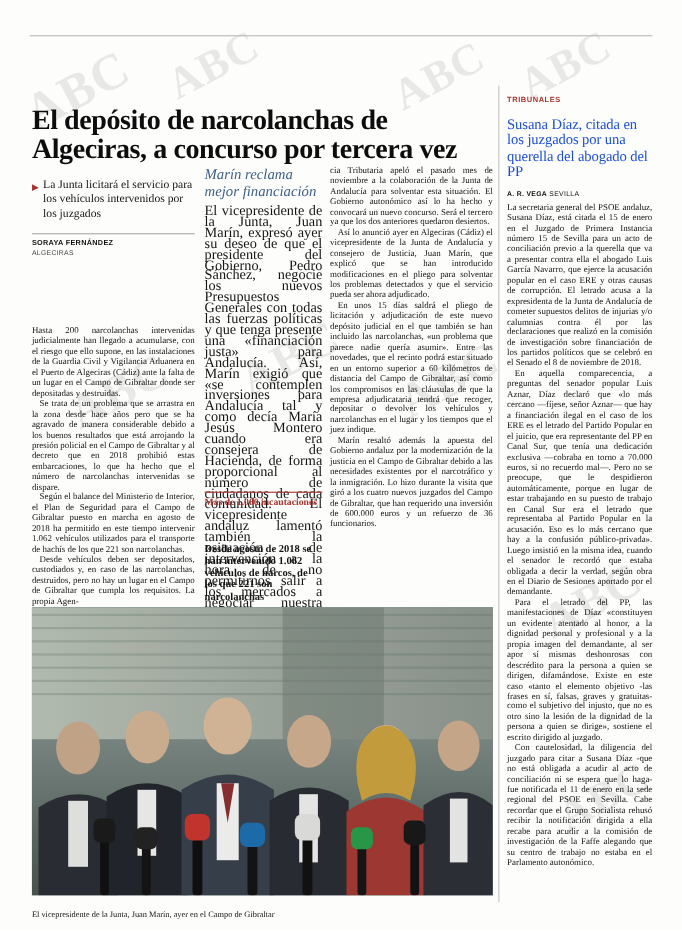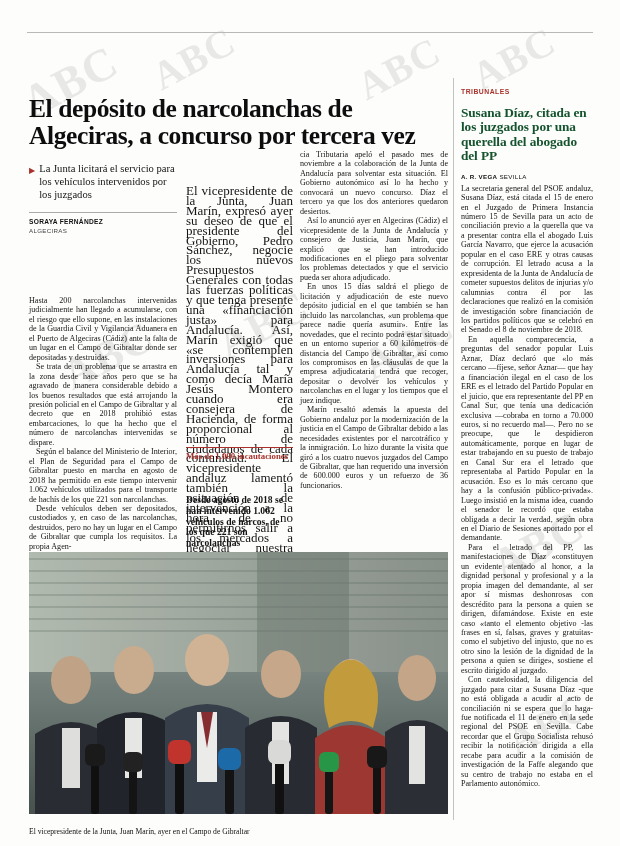--- a/index.html
+++ b/index.html
@@ -238,25 +238,25 @@
   .side-kicker {
     font-family: "Liberation Sans", sans-serif;
     font-weight: bold;
     font-size: 6.8px;
     letter-spacing: 0.5px;
     color: #a8322b;
     margin-bottom: 5px;
   }
   .side-headline {
     font-family: "Liberation Serif", serif;
-    font-weight: bold;
+    font-weight: normal;
     font-size: 13.3px;
     line-height: 14.4px;
     letter-spacing: -0.1px;
-    color: #14532d;
+    color: #1d4ed8;
     margin-bottom: 9px;
   }
   .side-byline {
     font-family: "Liberation Sans", sans-serif;
     font-size: 6.2px;
     letter-spacing: 0.3px;
     color: #111;
     margin-bottom: 4px;
   }
   .side-byline b { font-weight: bold; }
@@ -302,32 +302,33 @@
     <div class="byline-place">ALGECIRAS</div>
   </div>
 
   <div class="col-body" id="col1">
     <p class="first">Hasta 200 narcolanchas intervenidas judicialmente han llegado a acumularse, con el riesgo que ello supone, en las instalaciones de la Guardia Civil y Vigilancia Aduanera en el Puerto de Algeciras (Cádiz) ante la falta de un lugar en el Campo de Gibraltar donde ser depositadas y destruidas.</p>
     <p>Se trata de un problema que se arrastra en la zona desde hace años pero que se ha agravado de manera considerable debido a los buenos resultados que está arrojando la presión policial en el Campo de Gibraltar y al decreto que en 2018 prohibió estas embarcaciones, lo que ha hecho que el número de narcolanchas intervenidas se dispare.</p>
     <p>Según el balance del Ministerio de Interior, el Plan de Seguridad para el Campo de Gibraltar puesto en marcha en agosto de 2018 ha permitido en este tiempo intervenir 1.062 vehículos utilizados para el transporte de hachís de los que 221 son narcolanchas.</p>
     <p>Desde vehículos deben ser depositados, custodiados y, en caso de las narcolanchas, destruidos, pero no hay un lugar en el Campo de Gibraltar que cumpla los requisitos. La propia Agen-</p>
   </div>
 
+  <div class="c2-title">Marín reclama mejor financiación</div>
   <div class="col-body" id="col2">
     <p class="first">El vicepresidente de la Junta, Juan Marín, expresó ayer su deseo de que el presidente del Gobierno, Pedro Sánchez, negocie los nuevos Presupuestos Generales con todas las fuerzas políticas y que tenga presente una «financiación justa» para Andalucía. Así, Marín exigió que «se contemplen inversiones para Andalucía tal y como decía María Jesús Montero cuando era consejera de Hacienda, de forma proporcional al número de ciudadanos de cada comunidad. El vicepresidente andaluz lamentó también la «situación de intervención a la hora de no permitirnos salir a los mercados a negociar nuestra deuda» o «de no recibir los 537 millones de euros del IVA de la liquidación del cuarto trimestre de 2017».</p>
   </div>
 
   <div class="teaser">
     <div class="teaser-rule"></div>
     <div class="teaser-title">Más de 1.000 incautaciones</div>
     <div class="teaser-text">Desde agosto de 2018 se han intervenido 1.062 vehículos de narcos, de los que 221 son narcolanchas</div>
   </div>
 
   <div class="col-body" id="col3">
-    <p class="first">cia Tributaria apeló el pasado mes de noviembre a la colaboración de la Junta de Andalucía para solventar esta situación. El Gobierno autonómico así lo ha hecho y convocará un nuevo concurso. Díaz el tercero ya que los dos anteriores quedaron desiertos.</p>
+    <p class="first">cia Tributaria apeló el pasado mes de noviembre a la colaboración de la Junta de Andalucía para solventar esta situación. El Gobierno autonómico así lo ha hecho y convocará un nuevo concurso. Será el tercero ya que los dos anteriores quedaron desiertos.</p>
     <p>Así lo anunció ayer en Algeciras (Cádiz) el vicepresidente de la Junta de Andalucía y consejero de Justicia, Juan Marín, que explicó que se han introducido modificaciones en el pliego para solventar los problemas detectados y que el servicio pueda ser ahora adjudicado.</p>
     <p>En unos 15 días saldrá el pliego de licitación y adjudicación de este nuevo depósito judicial en el que también se han incluido las narcolanchas, «un problema que parece nadie quería asumir». Entre las novedades, que el recinto podrá estar situado en un entorno superior a 60 kilómetros de distancia del Campo de Gibraltar, así como los compromisos en las cláusulas de que la empresa adjudicataria tendrá que recoger, depositar o devolver los vehículos y narcolanchas en el lugar y los tiempos que el juez indique.</p>
     <p>Marín resaltó además la apuesta del Gobierno andaluz por la modernización de la justicia en el Campo de Gibraltar debido a las necesidades existentes por el narcotráfico y la inmigración. Lo hizo durante la visita que giró a los cuatro nuevos juzgados del Campo de Gibraltar, que han requerido una inversión de 600.000 euros y un refuerzo de 36 funcionarios.</p>
   </div>
 
   <div class="photo">
     <svg viewBox="0 0 419 262" preserveAspectRatio="none">
       <defs>
         <linearGradient id="bg" x1="0" y1="0" x2="0" y2="1">
           <stop offset="0" stop-color="#9aa79d"></stop>

